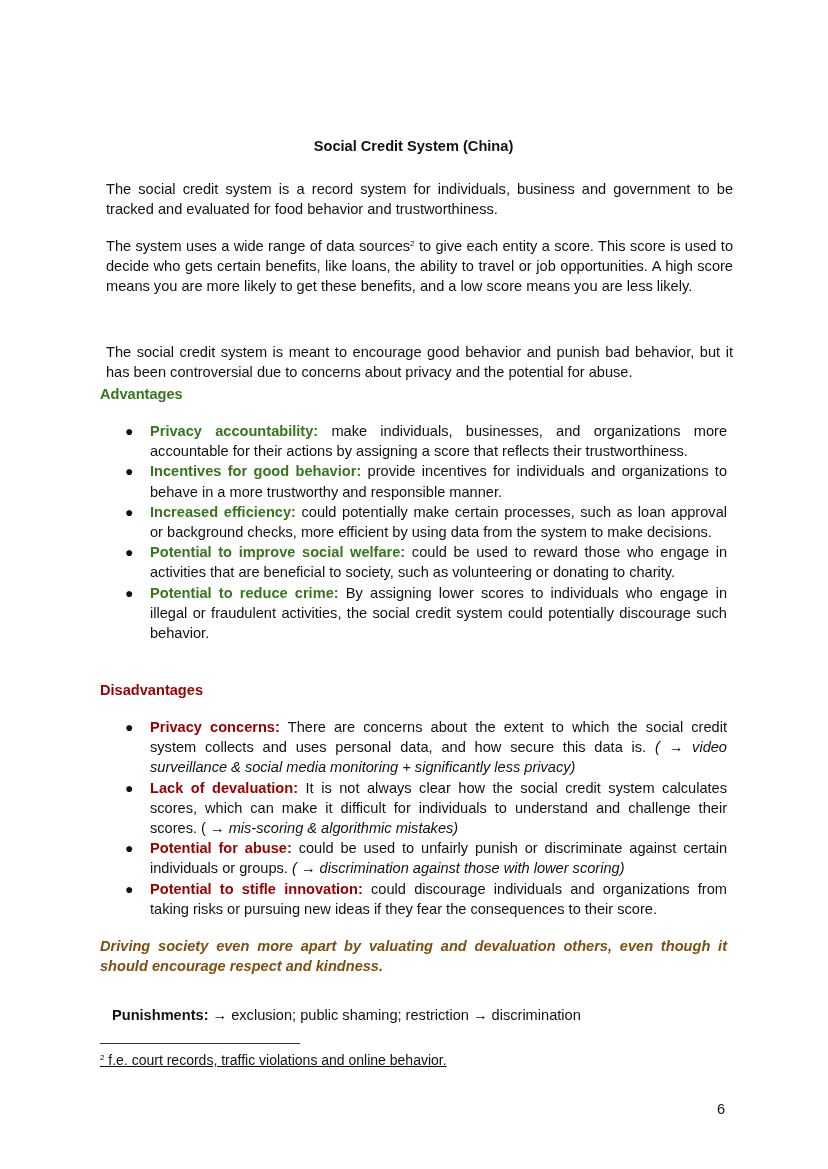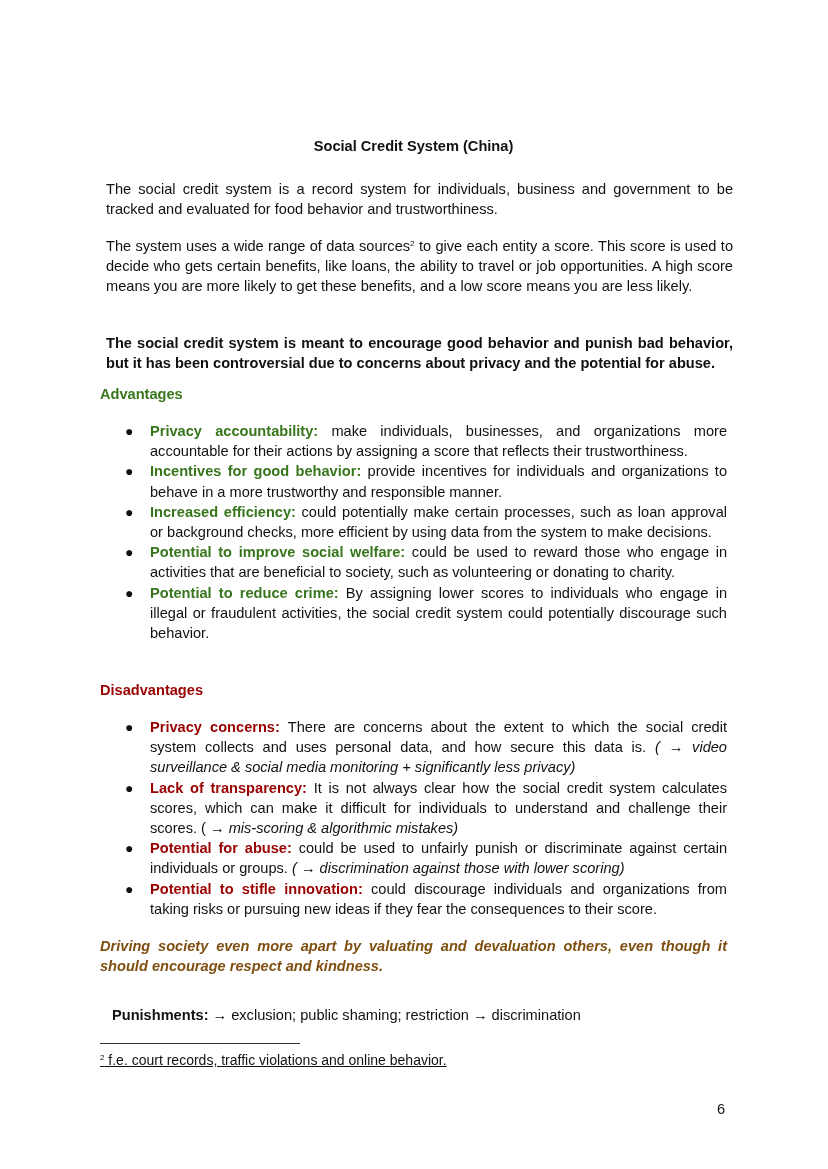--- a/index.html
+++ b/index.html
@@ -9,21 +9,21 @@
       font-size: 14.6px; line-height: 20.2px;
     }
     .page { position: absolute; left: 100px; top: 0; width: 627px; }
     .title {
       position: absolute; top: 136px; left: 0; width: 627px; text-align: center;
       font-weight: bold; font-size: 14.6px;
     }
     .para { position: absolute; left: 0; width: 627px; text-align: justify; margin: 6px; }
     .p1 { top: 173px; }
     .p2 { top: 230px; }
-    .p3 { top: 327px; font-weight: bold; }
+    .p3 { top: 336px; }
     .h-adv { position: absolute; top: 384px; left: 0; font-weight: bold; color: #38761d; }
     .h-dis { position: absolute; top: 680px; left: 0; font-weight: bold; color: #990000; }
     ul.list { position: absolute; left: 0; width: 627px; margin: 0; padding: 0; list-style: none; }
     ul.adv { top: 421px; }
     ul.dis { top: 717px; }
     ul.list li { position: relative; padding-left: 50px; text-align: justify; }
     ul.list li .bullet {
       position: absolute; left: 25px; top: 0; font-size: 14px;
     }
     .lab-adv { font-weight: bold; color: #38761d; }
@@ -59,21 +59,21 @@
     <li><span class="bullet">●</span><span class="lab-adv">Incentives for good behavior:</span><span> provide incentives for individuals and organizations to behave in a more trustworthy and responsible manner.</span></li>
     <li><span class="bullet">●</span><span class="lab-adv">Increased efficiency:</span><span> could potentially make certain processes, such as loan approval or background checks, more efficient by using data from the system to make decisions.</span></li>
     <li><span class="bullet">●</span><span class="lab-adv">Potential to improve social welfare:</span><span> could be used to reward those who engage in activities that are beneficial to society, such as volunteering or donating to charity.</span></li>
     <li><span class="bullet">●</span><span class="lab-adv">Potential to reduce crime:</span><span> By assigning lower scores to individuals who engage in illegal or fraudulent activities, the social credit system could potentially discourage such behavior.</span></li>
   </ul>
 
   <div class="h-dis">Disadvantages</div>
 
   <ul class="list dis">
     <li><span class="bullet">●</span><span class="lab-dis">Privacy concerns:</span><span> There are concerns about the extent to which the social credit system collects and uses personal data, and how secure this data is. </span><span class="note">( → video surveillance &amp; social media monitoring + significantly less privacy)</span></li>
-    <li><span class="bullet">●</span><span class="lab-dis">Lack of transparency:</span><span> It is not always clear how the social credit system calculates scores, which can make it difficult for individuals to understand and challenge their scores. ( → </span><span class="note">mis-scoring &amp; algorithmic mistakes)</span></li>
+    <li><span class="bullet">●</span><span class="lab-dis">Lack of devaluation:</span><span> It is not always clear how the social credit system calculates scores, which can make it difficult for individuals to understand and challenge their scores. ( → </span><span class="note">mis-scoring &amp; algorithmic mistakes)</span></li>
     <li><span class="bullet">●</span><span class="lab-dis">Potential for abuse:</span><span> could be used to unfairly punish or discriminate against certain individuals or groups. </span><span class="note">( → discrimination against those with lower scoring)</span></li>
     <li><span class="bullet">●</span><span class="lab-dis">Potential to stifle innovation:</span><span> could discourage individuals and organizations from taking risks or pursuing new ideas if they fear the consequences to their score.</span></li>
   </ul>
 
   <p class="conclusion">Driving society even more apart by valuating and devaluation others, even though it should encourage respect and kindness.</p>
 
   <p class="punish"><b>Punishments:</b><span> → exclusion; public shaming; restriction → discrimination</span></p>
 
   <div class="fn-rule"></div>
   <p class="footnote"><sup>2</sup><span> f.e. court records, traffic violations and online behavior.</span></p>

